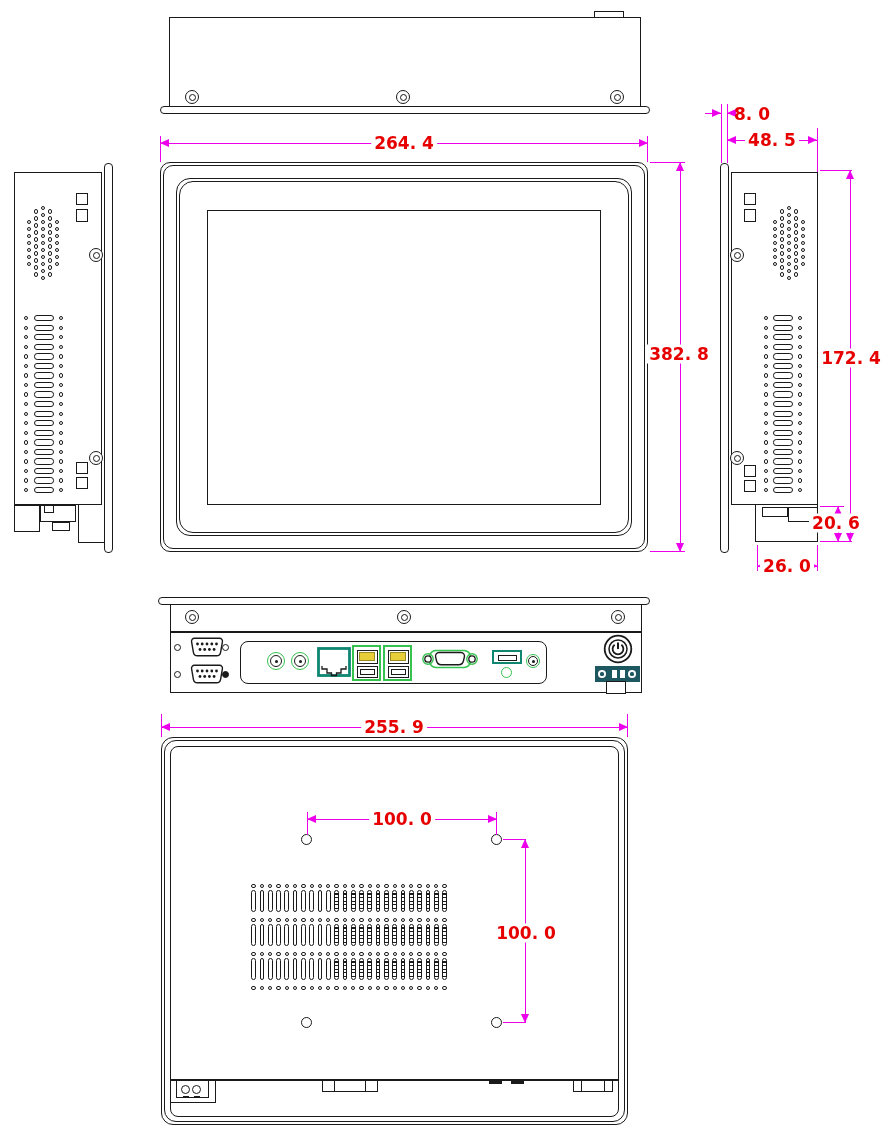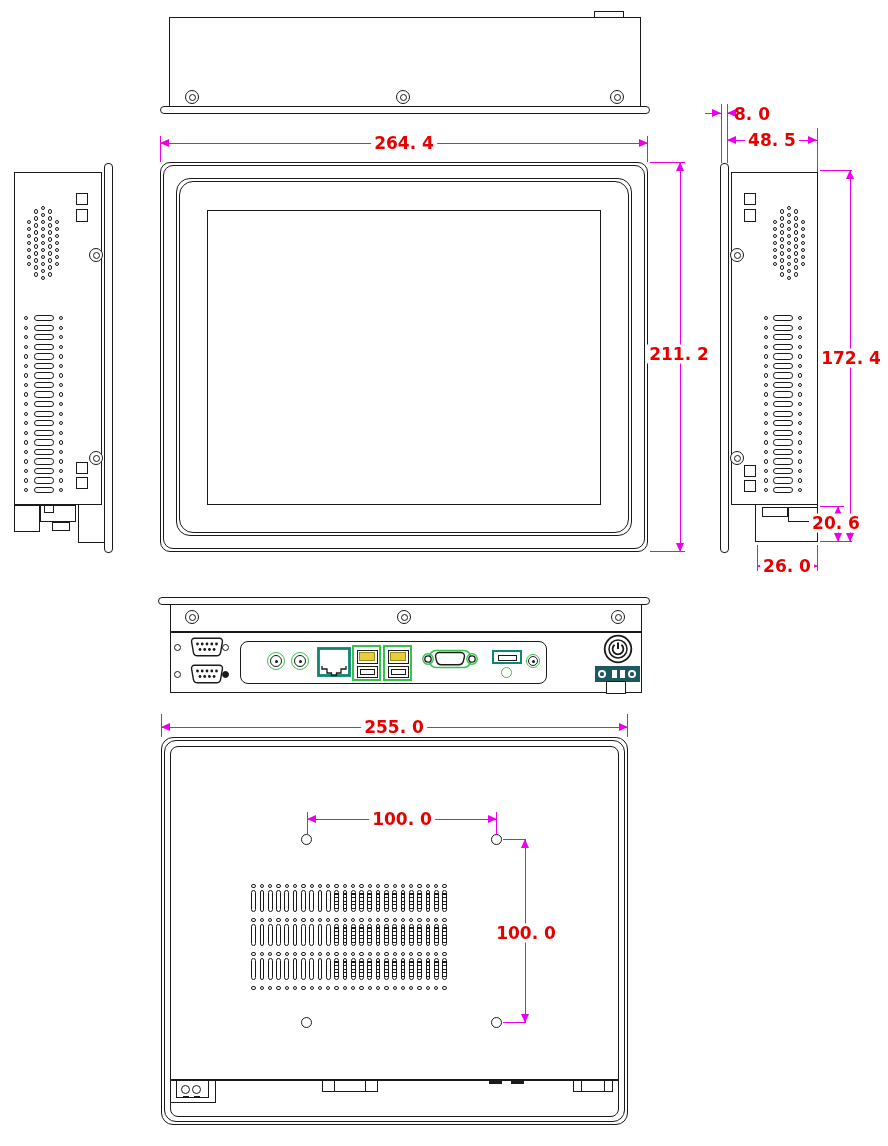--- a/index.html
+++ b/index.html
@@ -603,21 +603,21 @@
     <div class="ar r" style="left:639px;top:139px"></div>
     <div class="dlabel" style="left:404px;top:143px">264. 4</div>
   </div>
 
   <div class="lay">
     <div class="dh" style="left:650px;top:162px;width:35px"></div>
     <div class="dh" style="left:650px;top:551px;width:35px"></div>
     <div class="dv" style="left:680px;top:162px;height:390px"></div>
     <div class="ar u" style="left:676px;top:162px"></div>
     <div class="ar d" style="left:676px;top:543px"></div>
-    <div class="dlabel" style="left:679px;top:354px">211. 2</div>
+    <div class="dlabel" style="left:679px;top:354px">382. 8</div>
   </div>
 
   <div class="lay">
     <div class="dv" style="left:721px;top:104px;height:59px"></div>
     <div class="dv" style="left:727px;top:104px;height:59px"></div>
     <div class="dh" style="left:705px;top:113px;width:16px"></div>
     <div class="ar r" style="left:712px;top:109px"></div>
     <div class="dh" style="left:727px;top:113px;width:9px"></div>
     <div class="ar l" style="left:727px;top:109px"></div>
     <div class="dlabel" style="left:752px;top:114px;background:transparent">8. 0</div>
@@ -656,21 +656,21 @@
     <div class="ar r" style="left:809px;top:562px"></div>
     <div class="dlabel" style="left:787px;top:566px">26. 0</div>
   </div>
 
   <div class="lay">
     <div class="dv" style="left:161px;top:714px;height:23px"></div>
     <div class="dv" style="left:627px;top:714px;height:23px"></div>
     <div class="dh" style="left:161px;top:727px;width:467px"></div>
     <div class="ar l" style="left:161px;top:723px"></div>
     <div class="ar r" style="left:619px;top:723px"></div>
-    <div class="dlabel" style="left:394px;top:727px">255. 0</div>
+    <div class="dlabel" style="left:394px;top:727px">255. 9</div>
   </div>
 
   <div class="lay">
     <div class="dv" style="left:307px;top:812px;height:23px"></div>
     <div class="dv" style="left:496px;top:812px;height:23px"></div>
     <div class="dh" style="left:307px;top:819px;width:190px"></div>
     <div class="ar l" style="left:307px;top:815px"></div>
     <div class="ar r" style="left:488px;top:815px"></div>
     <div class="dlabel" style="left:402px;top:819px">100. 0</div>
   </div>

